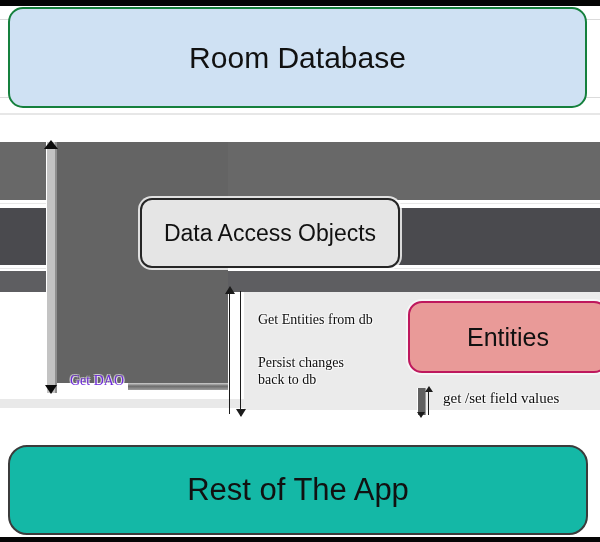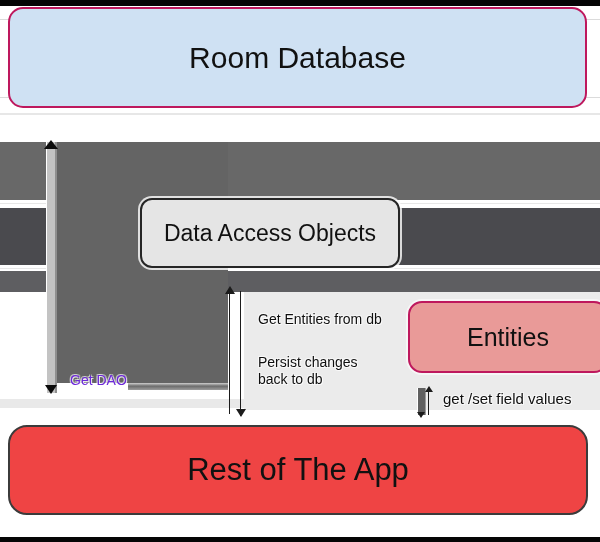--- a/index.html
+++ b/index.html
@@ -31,38 +31,38 @@
   .vline1{left:229px;top:288px;width:1px;height:126px;background:#1c1c1c;}
   .vline2{left:240px;top:291px;width:1px;height:125px;background:#1c1c1c;}
   .head-up-1  {left:225px;top:286px;border-left:5px solid transparent;border-right:5px solid transparent;border-bottom:8px solid #1c1c1c;}
   .head-down-2{left:236px;top:409px;border-left:5px solid transparent;border-right:5px solid transparent;border-top:8px solid #1c1c1c;}
   
   .ridge{left:128px;top:383px;width:100px;height:7px;
          background:linear-gradient(#cfcfcf,#6c6c6c 45%,#9d9d9d);}
   
   .node{display:flex;align-items:center;justify-content:center;text-align:center;box-sizing:border-box;}
   .node-room{left:8px;top:7px;width:579px;height:101px;background:#cfe1f3;
-             border:2px solid #be185d;border-radius:15px;font-size:30px;}
+             border:2px solid #15803d;border-radius:15px;font-size:30px;}
   .node-dao {left:140px;top:198px;width:260px;height:70px;background:#e5e5e5;
              border:2px solid #262626;border-radius:12px;font-size:23px;
              box-shadow:0 0 0 2px rgba(255,255,255,0.8);}
   .node-ent {left:408px;top:301px;width:200px;height:72px;background:#e99a98;
              border:2px solid #be185d;border-radius:14px;font-size:25px;
              box-shadow:0 0 0 2px rgba(255,255,255,0.55);}
-  .node-rest{left:8px;top:425px;width:580px;height:90px;background:#ef4444;
+  .node-rest{left:8px;top:445px;width:580px;height:90px;background:#14b8a6;
              border:2px solid #3b3b3b;border-radius:19px;font-size:31px;}
   
   .ebar {left:417px;top:388px;width:9px;height:27px;
          background:linear-gradient(to right,#fff 0 1px,#606060 1px 8px,#9a9a9a 8px);}
   .eline{left:428px;top:388px;width:1px;height:27px;background:#1c1c1c;}
   .head-up-e  {left:425px;top:386px;border-left:4px solid transparent;border-right:4px solid transparent;border-bottom:6px solid #1c1c1c;}
   .head-down-e{left:417px;top:412px;border-left:4px solid transparent;border-right:4px solid transparent;border-top:6px solid #1c1c1c;}
   
   .lbl{font-size:14px;color:#0e0e0e;line-height:17px;
-       text-shadow:1px 1px 0 rgba(255,255,255,.75),-1px -1px 0 rgba(255,255,255,.55),1px -1px 0 rgba(255,255,255,.45),-1px 1px 0 rgba(255,255,255,.45);}
+       text-shadow:1px 1px 0 rgba(255,255,255,.75),-1px -1px 0 rgba(255,255,255,.55),1px -1px 0 rgba(255,255,255,.45),-1px 1px 0 rgba(255,255,255,.45);font-family:Liberation Serif, serif;}
   .lbl-getdao  {left:70px;top:372px;color:#6d28d9;}
   .lbl-getent  {left:258px;top:311px;}
   .lbl-persist {left:258px;top:354px;width:112px;}
   .lbl-getset  {left:443px;top:390px;font-size:15px;}
 </style>
 </head>
 <body>
 
 <div id="canvas">
 

